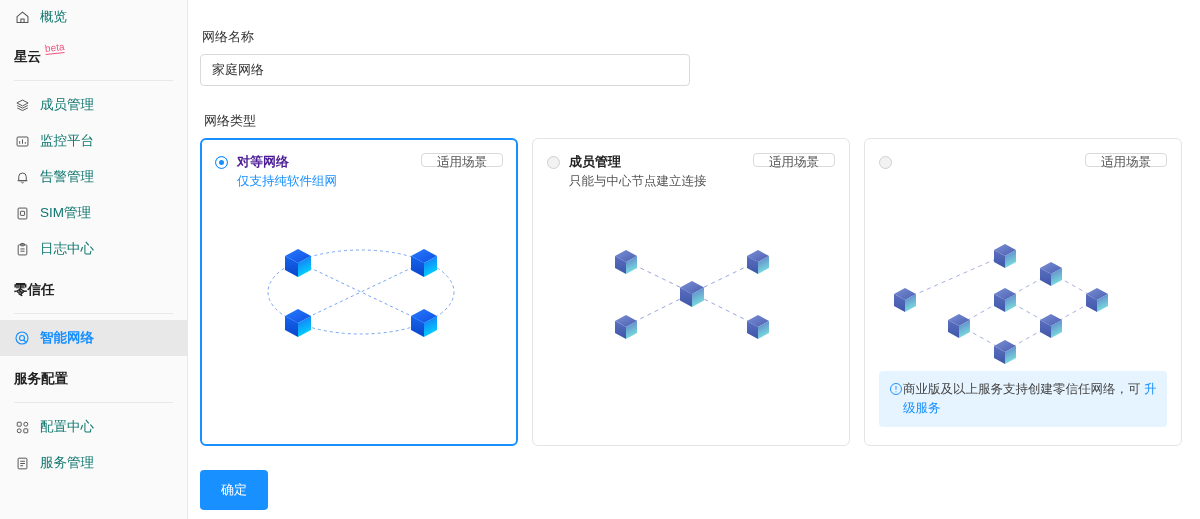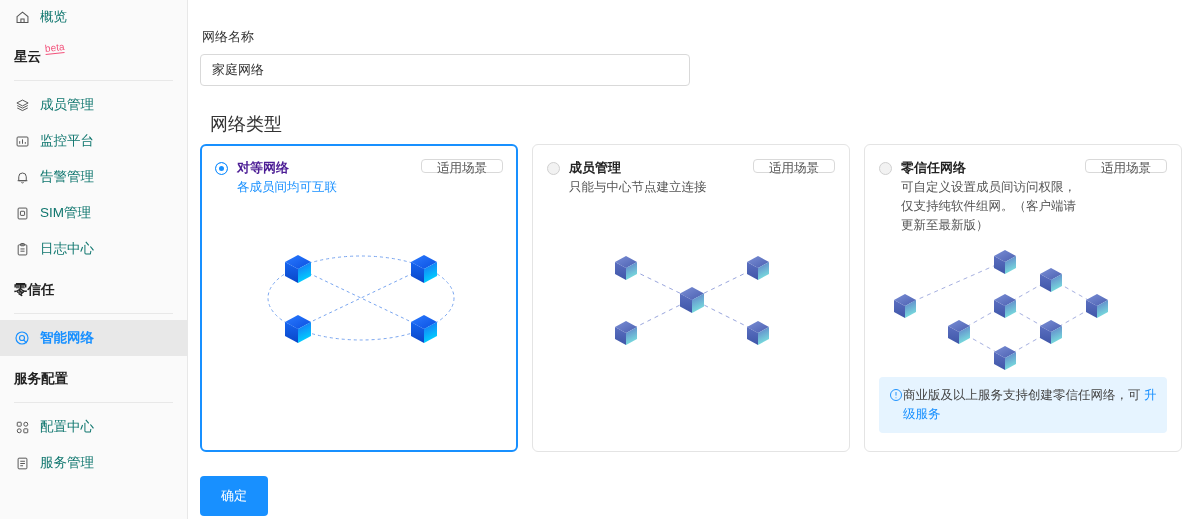--- a/index.html
+++ b/index.html
@@ -48,21 +48,21 @@
 
   
   .main { flex:1; padding:28px 0 0 12px; position:relative; }
   .field-label { font-size:13px; color:#333; margin:0 0 8px 2px; }
   .name-input {
     width:490px; height:32px; border:1px solid #d9d9d9; border-radius:4px;
     padding:0 11px; font-size:13px; color:#333; outline:none;
     font-family:"Liberation Sans","DejaVu Sans",sans-serif;
     background:#fff;
   }
-  .section-label { font-size:18px; color:#333; margin:26px 0 8px 10px; }
+  .section-label { font-size:13px; color:#333; margin:26px 0 8px 4px; }
 
   .cards { display:flex; gap:14px; }
   .card {
     width:318px; height:308px;
     border:1px solid #e4e4e4; border-radius:6px;
     background:#fff; position:relative;
     padding:14px 14px 0 14px;
     cursor:pointer;
   }
   .card.selected { border:2px solid #1890ff; padding:13px 13px 0 13px; }
@@ -244,21 +244,21 @@
     <div class="section-label">网络类型</div>
 
     <div class="cards">
 
       <div class="card selected">
         <div class="card-head">
           <div class="radio-row">
             <span class="radio on"></span>
             <div>
               <div class="card-title">对等网络</div>
-              <div class="card-desc">各成员间均可互联</div>
+              <div class="card-desc">仅支持纯软件组网</div>
             </div>
           </div>
           <button class="scene-btn">适用场景</button>
         </div>
 
         <div class="diagram diag1">
           <svg width="318" height="150" viewBox="0 0 318 150">
             <defs>
               <linearGradient id="cubeTopA" x1="0" y1="0" x2="1" y2="1">
                 <stop offset="0%" stop-color="#2a7bff"></stop>
@@ -364,25 +364,20 @@
               </g>
             </g>
           </svg>
         </div>
       </div>
 
       <div class="card">
         <div class="card-head">
           <div class="radio-row">
             <span class="radio"></span>
-            <div>
-              <div class="card-title">零信任网络</div>
-              <div class="card-desc">可自定义设置成员间访问权限，
-仅支持纯软件组网。（客户端请更新至最新版）</div>
-            </div>
           </div>
           <button class="scene-btn">适用场景</button>
         </div>
 
         <div class="diagram diag3">
           <svg width="318" height="180" viewBox="0 0 318 180">
             <defs>
               <linearGradient id="cubeTopC" x1="0" y1="0" x2="1" y2="1">
                 <stop offset="0%" stop-color="#7b8fd6"></stop>
                   <stop offset="100%" stop-color="#4a5fb0"></stop>

